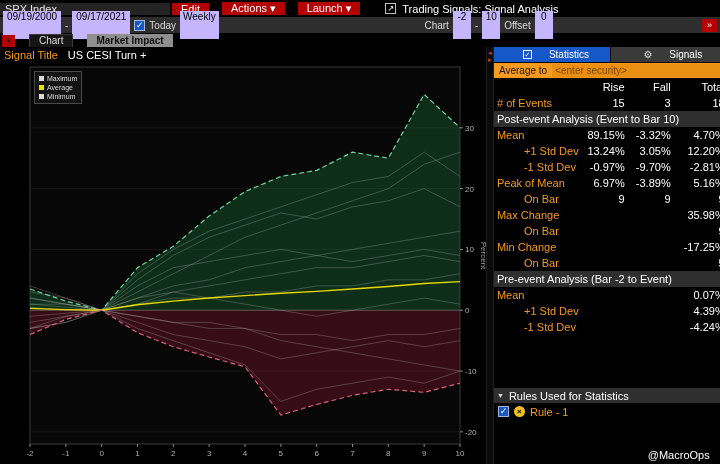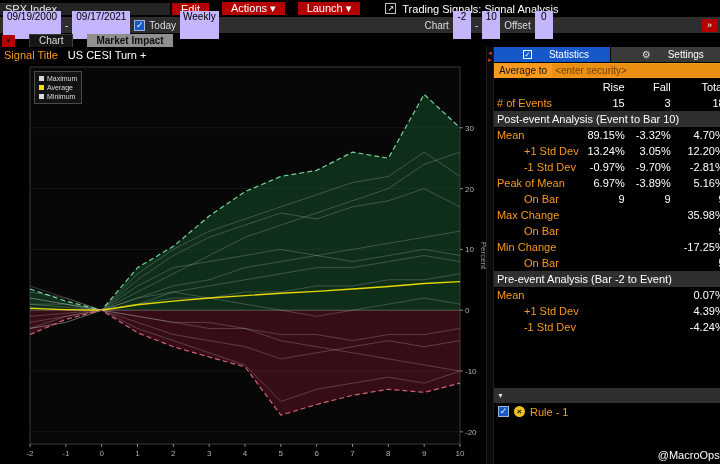--- a/index.html
+++ b/index.html
@@ -56,21 +56,21 @@
   .trow .lbl.ind { padding-left:30px; }
   .trow .v { width:48px; text-align:right; color:#fff; padding-right:2px; white-space:nowrap; }
   .trow .v.fall { width:46px; }
   .trow .v.total { width:54px; }
   .sec-row { height:16px; line-height:16px; background:#2f2f2f; color:#fff; padding-left:3px; white-space:nowrap; overflow:hidden; }
   .rules { position:absolute; top:341px; left:0; right:0; }
   .rules-hdr { height:15px; background:#2f2f2f; display:flex; align-items:center; gap:5px; padding-left:3px; color:#fff; font-size:11px; }
   .rules-arrow { font-size:7px; color:#ddd; }
   .rule-row { height:17px; display:flex; align-items:center; gap:5px; padding-left:4px; }
   .rule-ico { width:11px; height:11px; border-radius:50%; background:#f0c020; color:#000; font-size:8px; line-height:11px; text-align:center; font-weight:bold; flex:none; }
-  .watermark { position:absolute; right:7px; bottom:3px; color:#fff; font-size:11px; }
+  .watermark { position:absolute; right:17px; bottom:3px; color:#fff; font-size:11px; }
 </style>
 </head>
 <body>
 
 <div class="topbar">
   <div class="security">SPX Index</div>
   <div class="btn-red">Edit</div>
   <div class="btn-red">Actions ▾</div>
   <div class="btn-red">Launch ▾</div>
   <div class="apptitle">
@@ -199,21 +199,21 @@
   </div>
 
   <div class="right">
     <div class="rp-tabs">
       <div class="rp-tab sel">
         <span class="chk-ico">✓</span>
         <span>Statistics</span>
       </div>
       <div class="rp-tab unsel">
         <span class="gear-ico">⚙</span>
-        <span>Settings</span>
+        <span>Signals</span>
       </div>
     </div>
 
     <div class="rel-row">
       <span class="rel-lbl">Average to</span>
       <span class="rel-input">&lt;enter security&gt;</span>
     </div>
 
     <div class="tbl">
       <div class="trow thead">
@@ -302,20 +302,21 @@
             <span class="v"></span>
             <span class="v fall"></span>
             <span class="v total">-4.24%</span>
           </div>
         </div>
     </div>
 
     <div class="rules">
       <div class="rules-hdr">
         <span class="rules-arrow">▼</span>
+        <span>Rules Used for Statistics</span>
       </div>
       <div class="rule-row">
         <span class="cb">✓</span>
         <span class="rule-ico">×</span>
         <span class="amber">Rule - 1</span>
       </div>
     </div>
 
     <div class="watermark">@MacroOps</div>
   </div>

